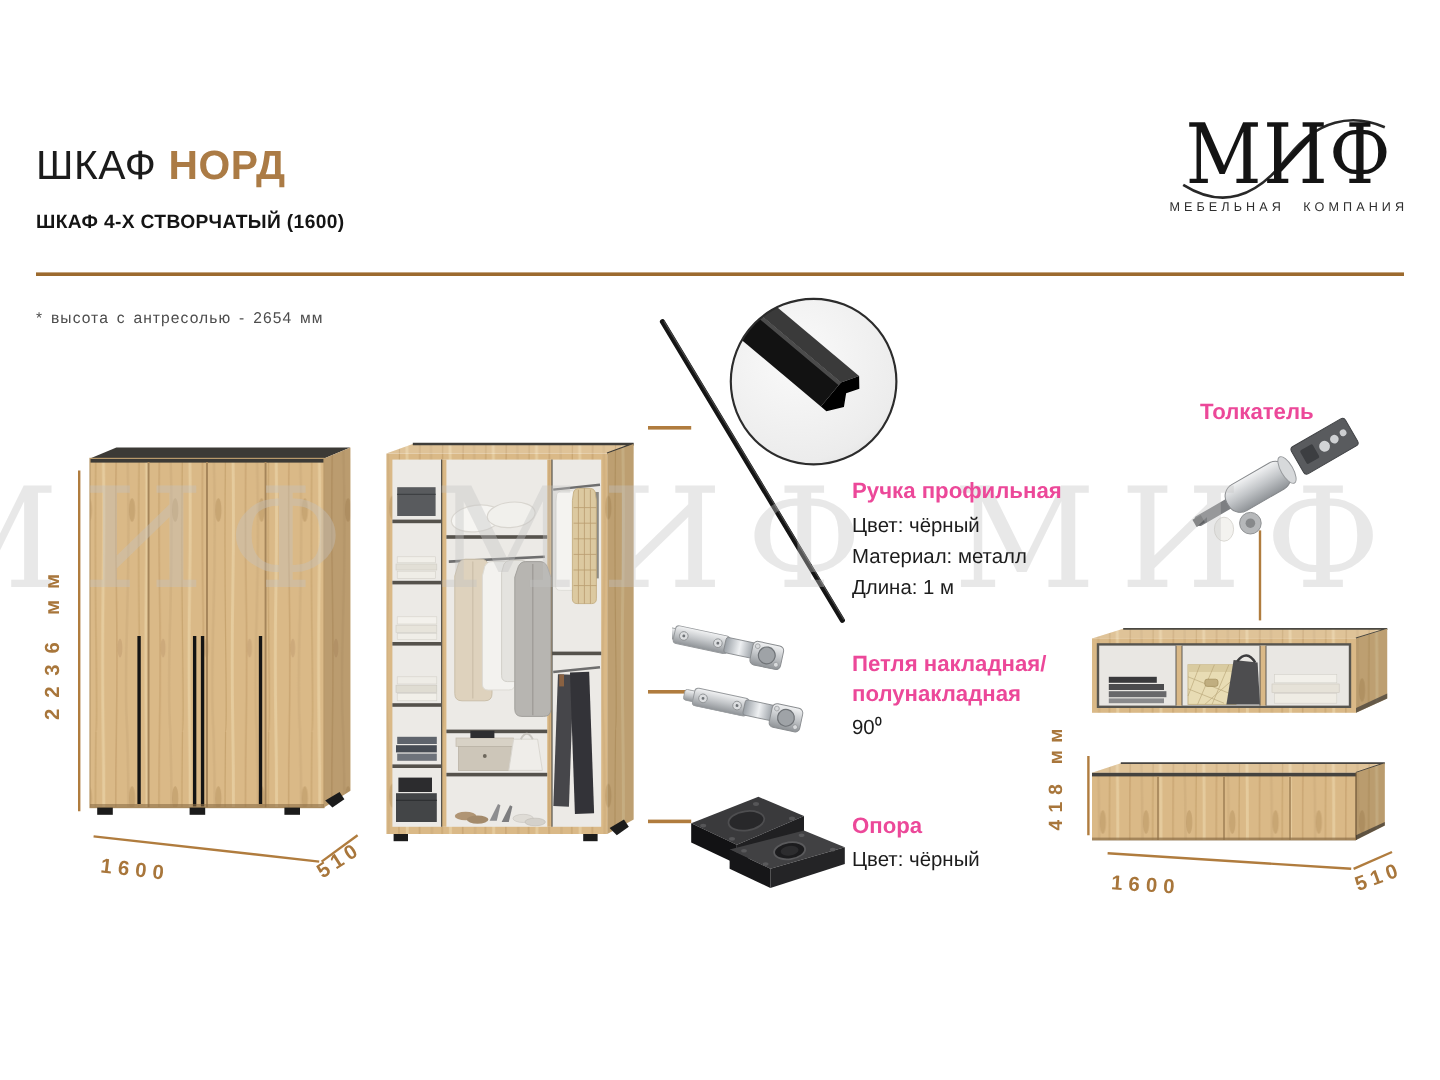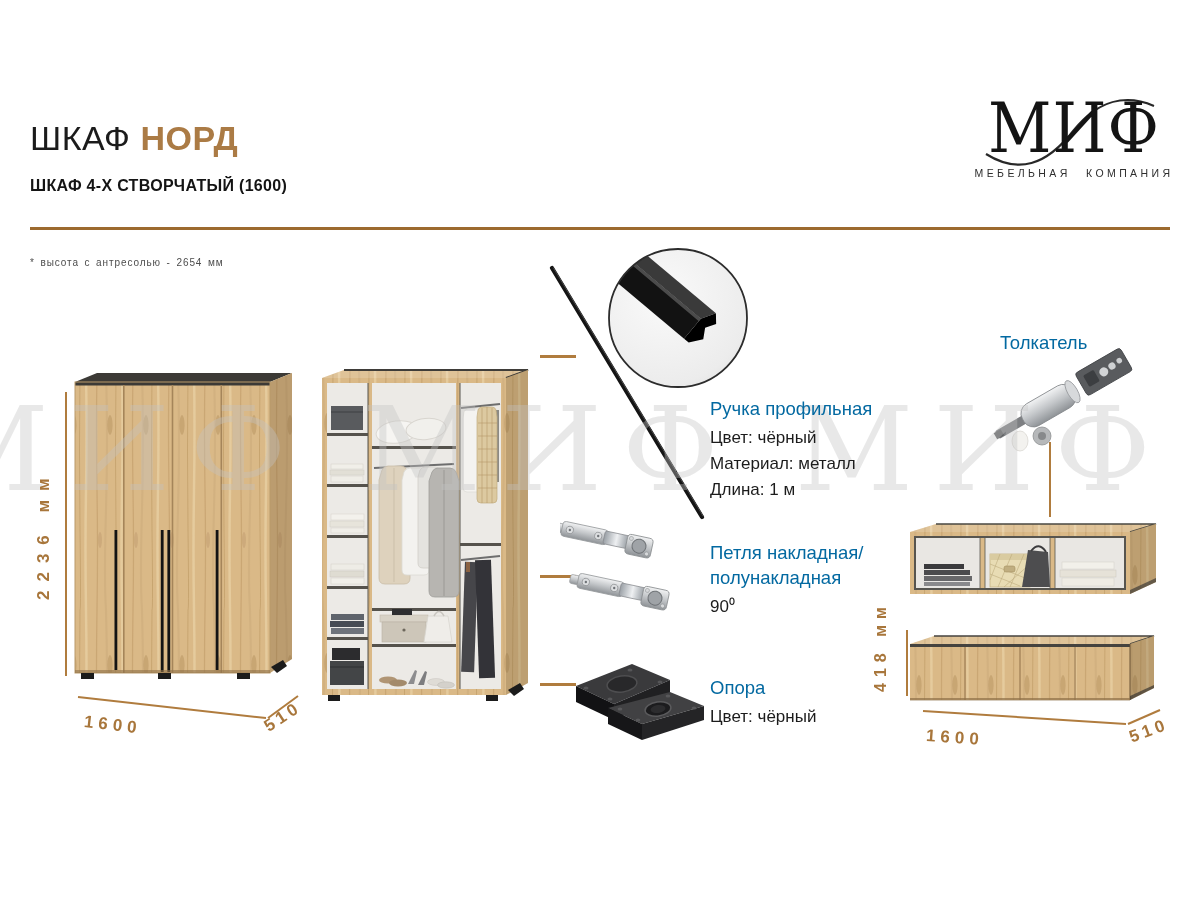--- a/index.html
+++ b/index.html
@@ -9,21 +9,21 @@
 
   
   .main-title{left:30px;top:119px;font-size:34px;letter-spacing:.5px;white-space:nowrap;}
   .main-title .t1{font-weight:500;color:#1b1b1b;}
   .main-title .t2{font-weight:800;color:#ab7b45;margin-left:10px;}
   .prod-name{font-weight:700;font-size:16px;color:#141414;letter-spacing:.3px;white-space:nowrap;}
   .prod-dims{font-size:17px;color:#222;margin-top:6px;white-space:nowrap;}
   .col1{left:30px;top:177px;}
   .col2{left:518px;top:177px;}
   .divider{left:30px;top:227px;width:1140px;height:3px;background:#9c6a2e;}
-  .note{left:30px;top:257px;font-size:10px;color:#4d4d4d;letter-spacing:.9px;word-spacing:2px;}
+  .note{left:30px;top:257px;font-size:13px;color:#4d4d4d;letter-spacing:.9px;word-spacing:2px;}
 
   
   .logo{left:968px;top:92px;width:212px;height:100px;text-align:center;}
   .logo-text{font-family:"DejaVu Serif",serif;font-size:62px;line-height:1.05;color:#141414;
              transform:scaleY(1.12);transform-origin:center top;letter-spacing:1px;}
   .logo-tagline{margin-top:10px;font-size:10.5px;letter-spacing:3.4px;word-spacing:9px;color:#2e2e2e;}
   .logo-swoosh{position:absolute;left:0;top:0;width:212px;height:86px;pointer-events:none;}
 
   
   .watermark{left:0;top:392px;width:1200px;height:130px;display:flex;gap:56px;margin-left:-70px;
@@ -31,21 +31,21 @@
              color:rgba(195,195,195,.38);letter-spacing:20px;white-space:nowrap;z-index:30;pointer-events:none;}
 
   
   .vdim{writing-mode:vertical-rl;transform:rotate(180deg);text-orientation:mixed;
         font-weight:700;color:#a8763b;text-align:center;}
   .wdim{font-weight:700;color:#a8763b;font-size:17px;letter-spacing:5px;transform-origin:left center;white-space:nowrap;}
   .dash{width:36px;height:2.5px;background:#b07c3e;}
   .vline{width:2px;background:#b07c3e;}
 
   
-  .hw-title{font-weight:400;font-size:18.5px;color:#0369a1;line-height:25px;white-space:nowrap;}
+  .hw-title{font-weight:700;font-size:18.5px;color:#ec4899;line-height:25px;white-space:nowrap;}
   .hw-spec{font-size:17px;color:#1c1c1c;line-height:26px;white-space:nowrap;}
   .txt{z-index:40;}
   img,svg{display:block;}
   .img{z-index:10;}
 </style>
 </head>
 <body>
 
 <div id="page">
 

